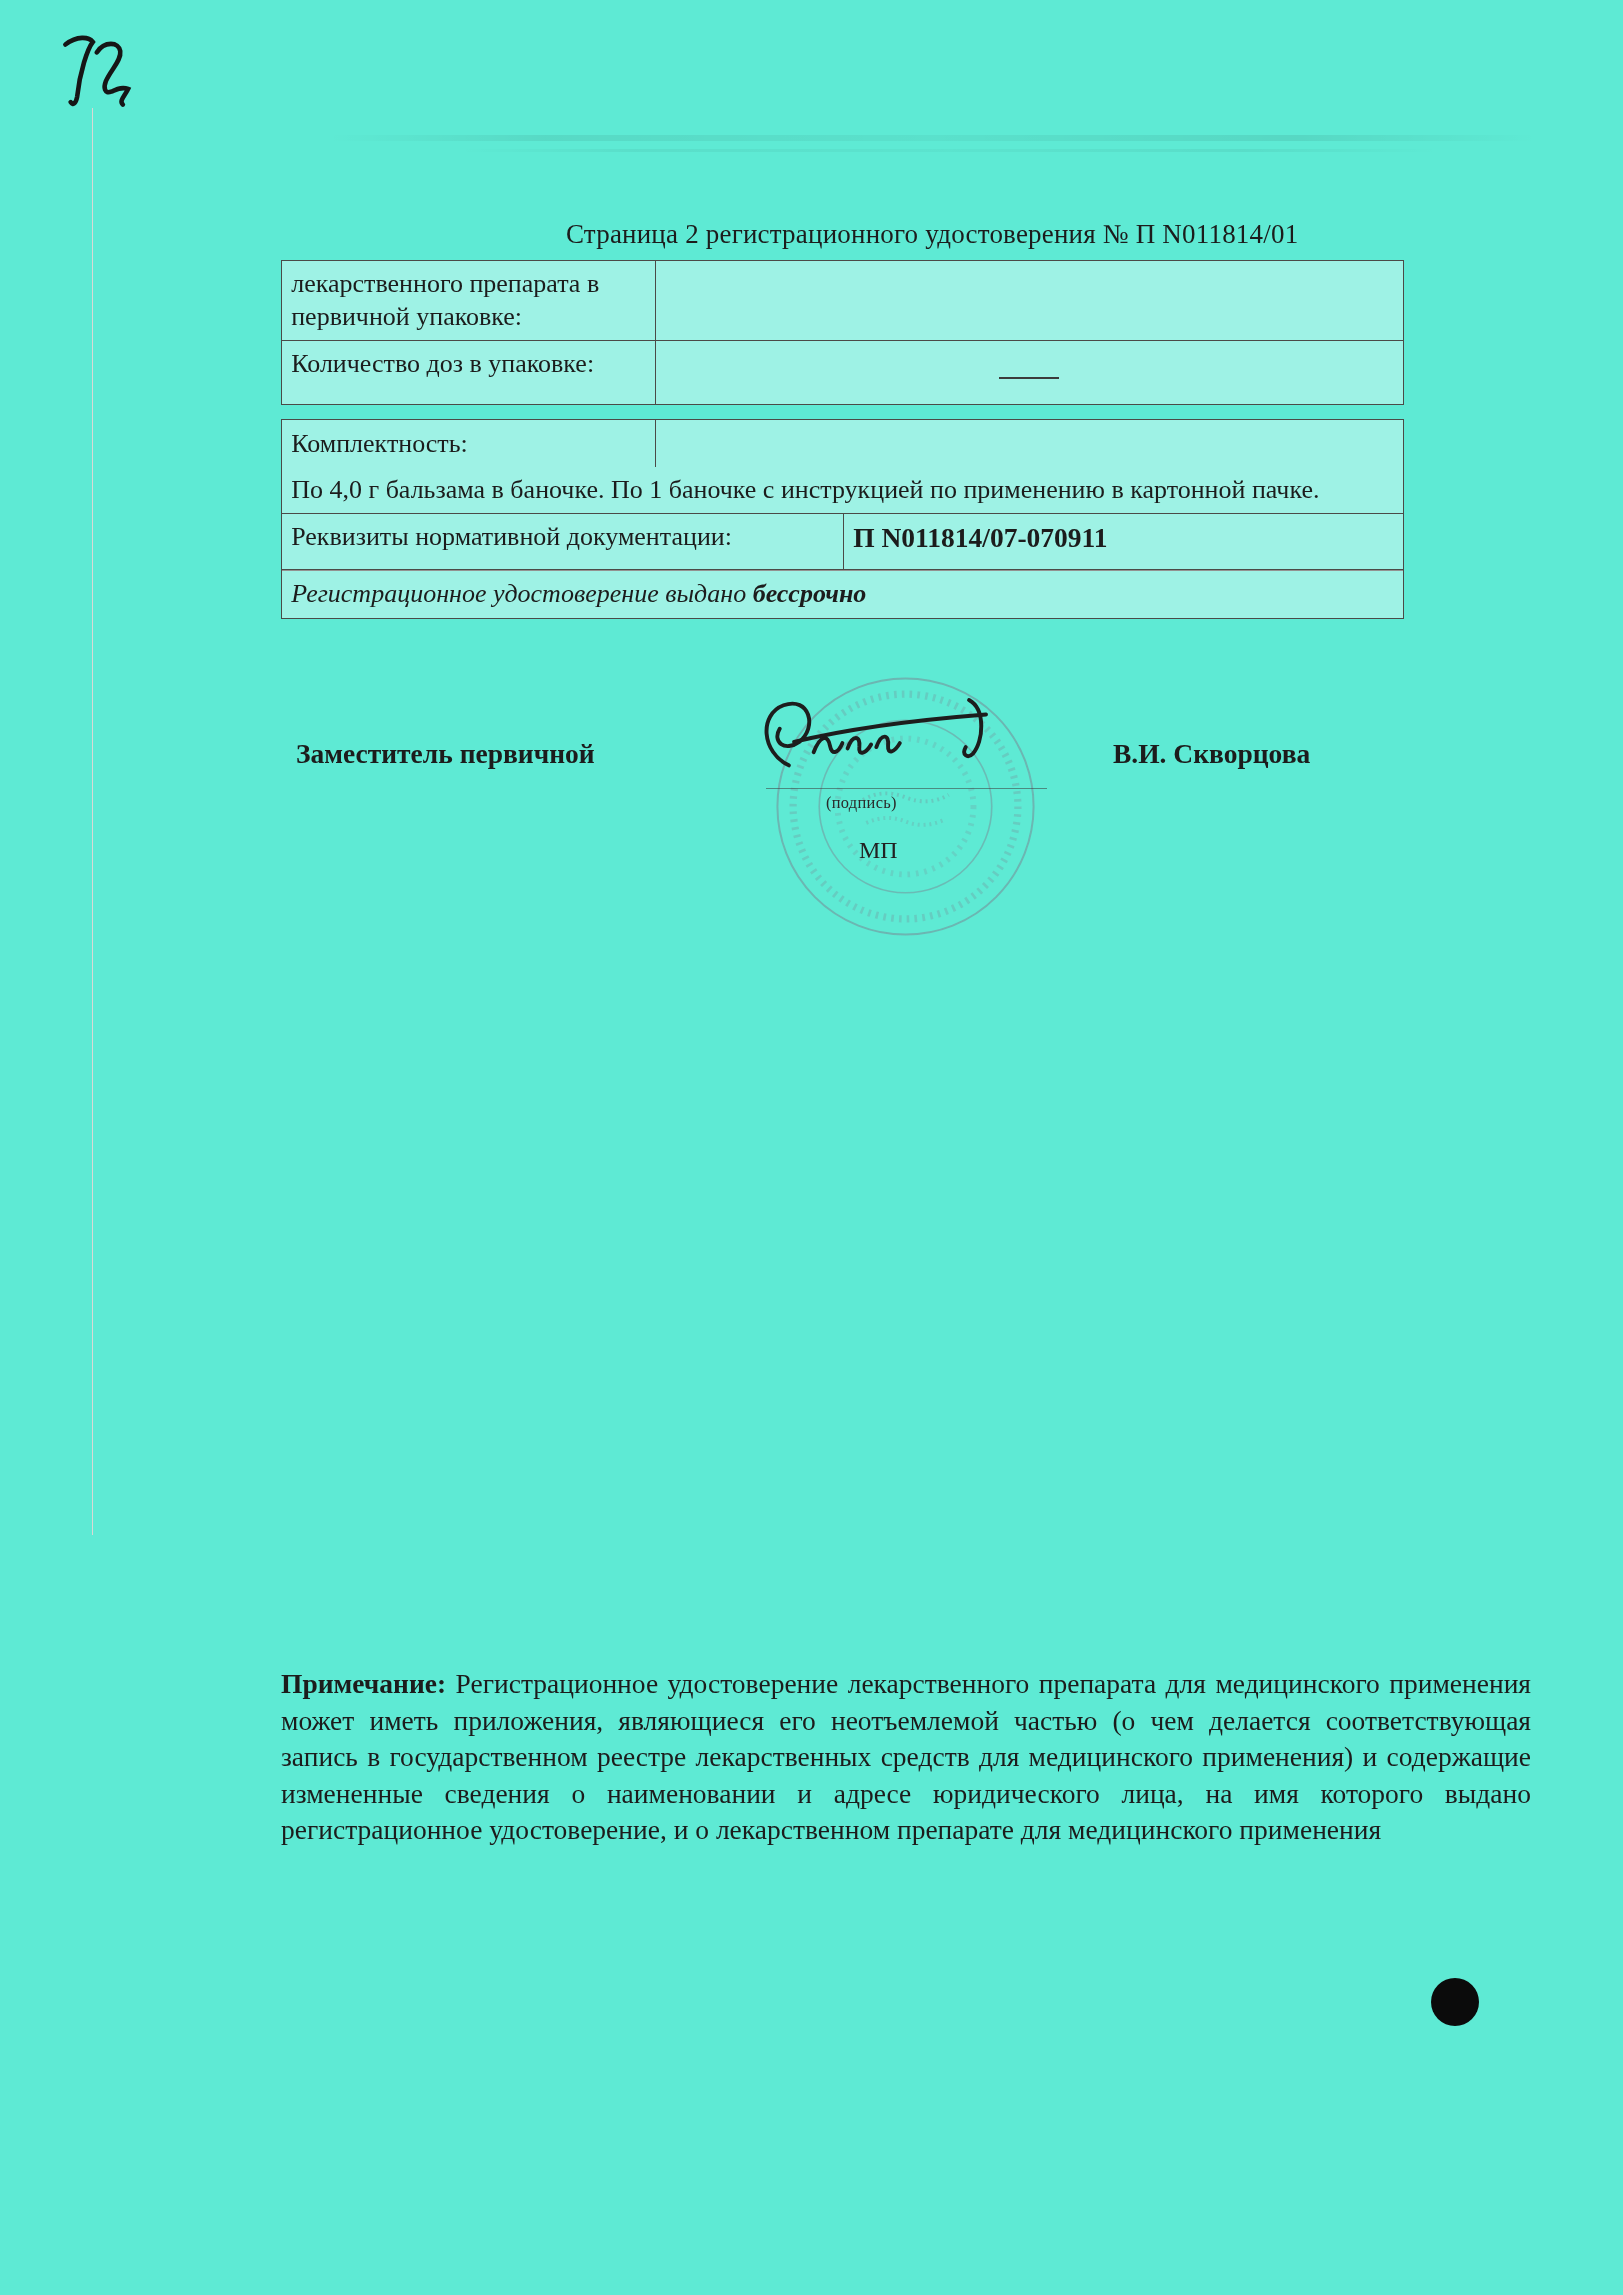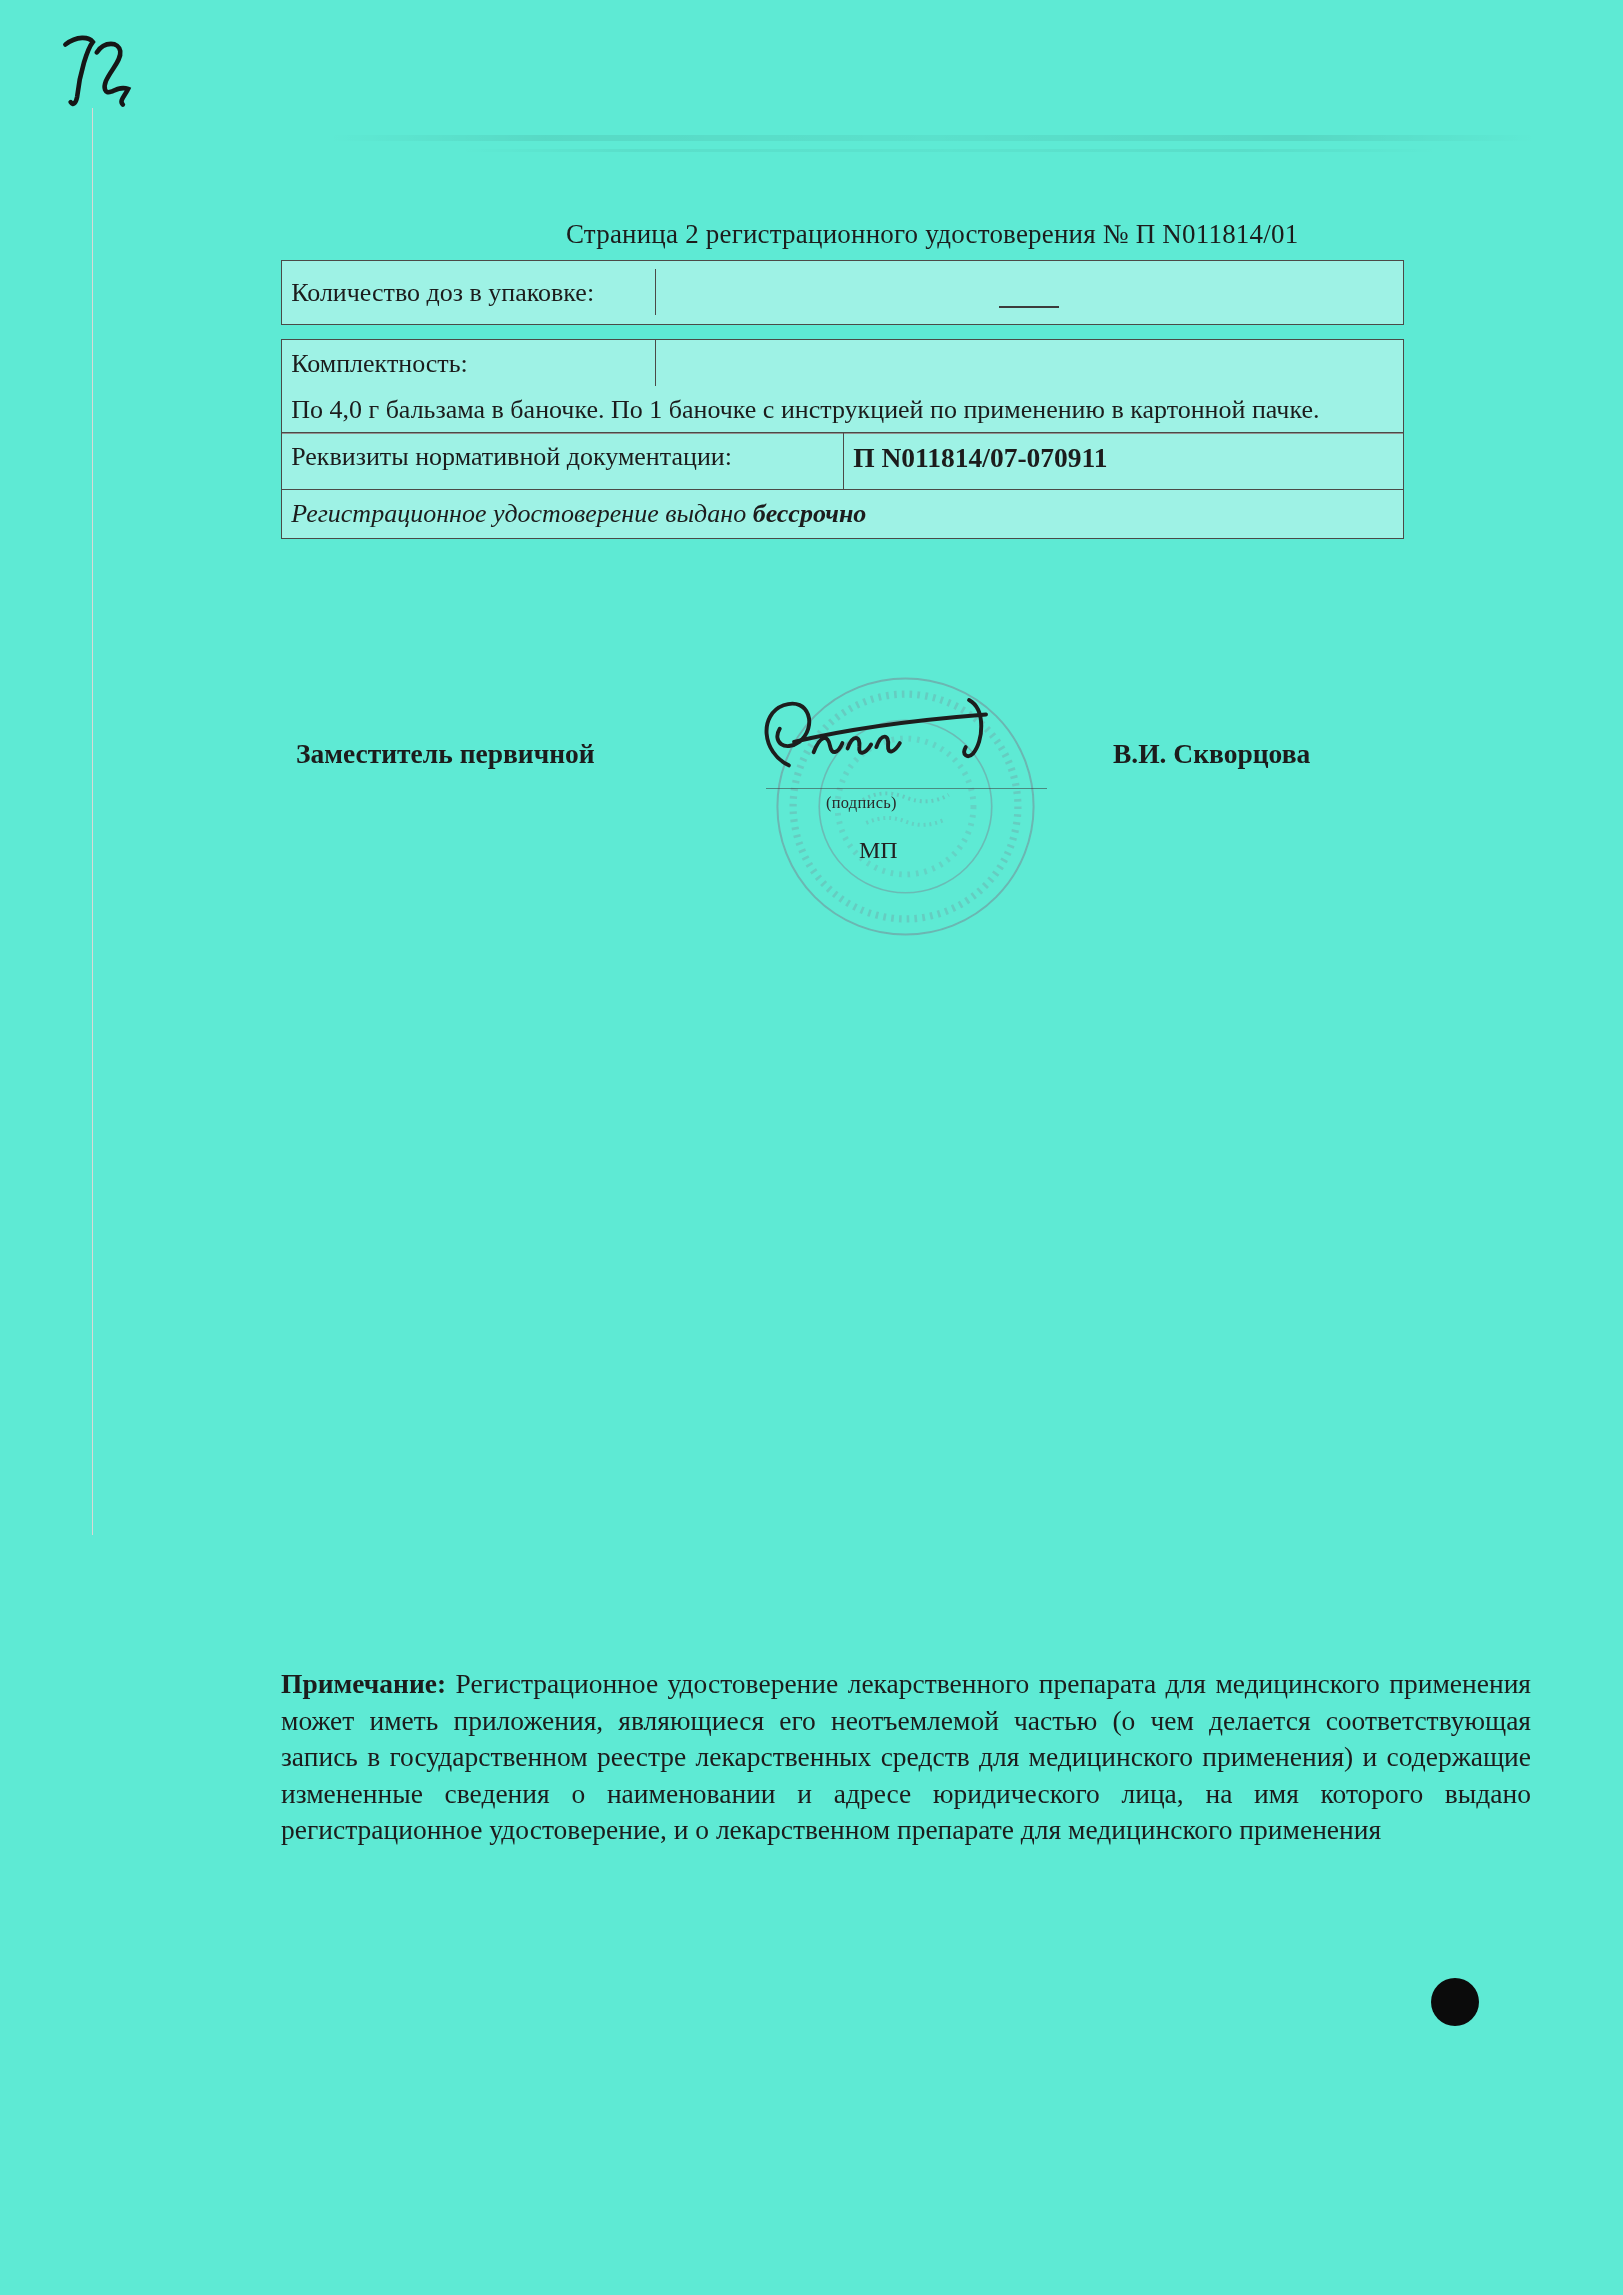--- a/index.html
+++ b/index.html
@@ -71,21 +71,21 @@
   .trow.gap-above { margin-top: 14.4px; }
   .cell {
     box-sizing: border-box;
     padding: 6.5px 10.5px 6.5px 9.2px;
     font-size: 26px;
     line-height: 1.28;
   }
   .cell.lbl { width: 374px; border-right: 1.3px solid #4b4a47; }
   .cell.val { flex: 1; }
   .trow.r1 { min-height: 77px; }
-  .trow.r2 { min-height: 63px; align-items: center; }
+  .trow.r2 { min-height: 63px; }
   .trow.r3 { min-height: 86px; flex-direction: column; }
   .trow.r4 { min-height: 56px; }
   .trow.r4 .cell.lbl { width: 562px; }
   .trow.r4 .cell.val { font-weight: bold; font-size: 27.5px; }
   .trow.r5 { min-height: 48px; }
   .cell.full { width: 100%; font-style: italic; }
   .dash-line {
     width: 60px;
     border-bottom: 2.6px solid #3b3b3b;
     margin: 30px auto 0 auto;
@@ -159,20 +159,24 @@
     <g fill="none" stroke="#161616" stroke-width="7" stroke-linecap="round">
       <path d="M 22 28 C 40 14 58 16 64 24 C 56 34 44 70 40 108 C 38 118 34 122 30 116"></path>
       <path d="M 70 40 C 82 22 104 24 106 38 C 108 52 92 66 84 84 C 80 94 82 104 92 100 C 100 97 108 92 118 96 C 112 108 104 114 110 120"></path>
     </g>
   </svg>
 
   <div class="header-line">Страница 2  регистрационного удостоверения № П N011814/01</div>
 
   <div class="reg-table">
 
+    <div class="trow r1">
+      <div class="cell lbl">лекарственного препарата в первичной упаковке:</div>
+      <div class="cell val"></div>
+    </div>
 
     <div class="trow r2">
       <div class="cell lbl">Количество доз в упаковке:</div>
       <div class="cell val">
         <div class="dash-line"></div>
       </div>
     </div>
 
     <div class="trow r3 gap-above">
       <div class="cell lbl">Комплектность:</div>

